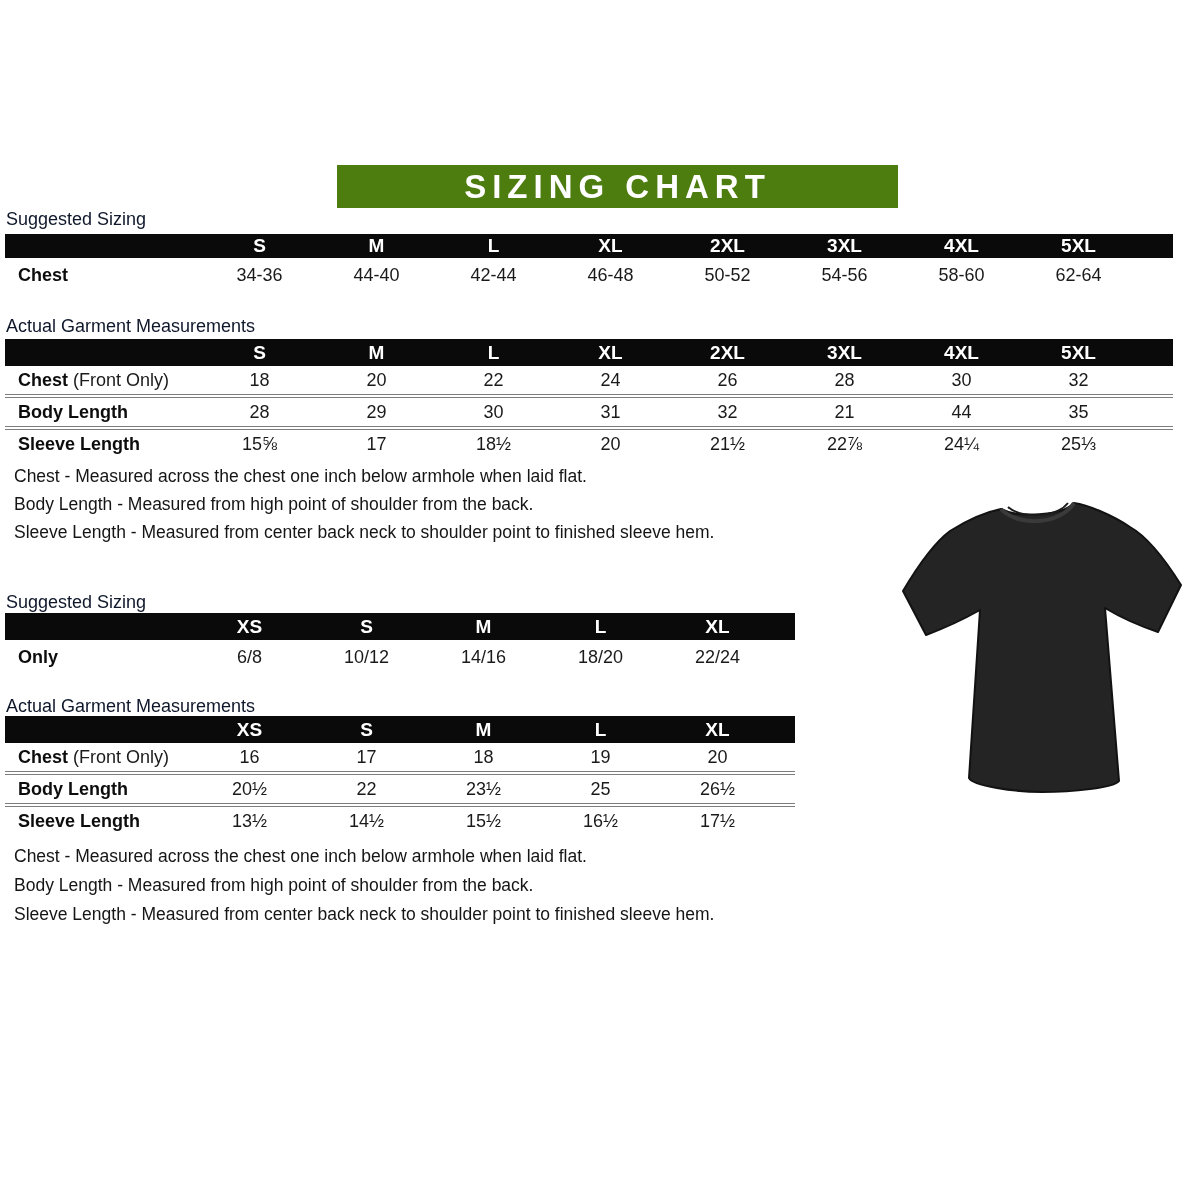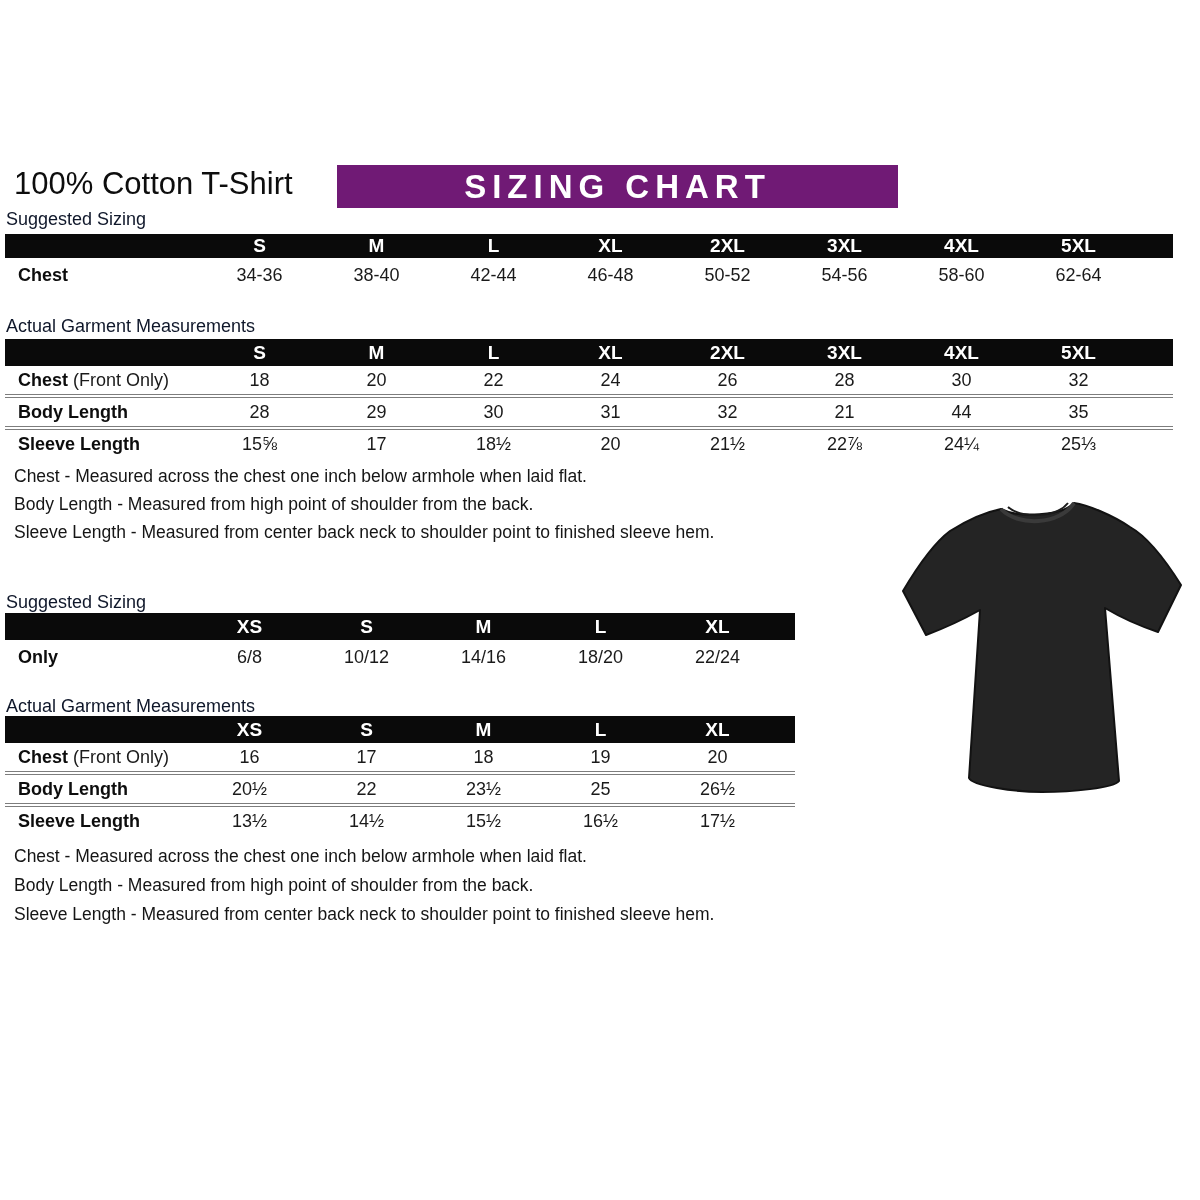--- a/index.html
+++ b/index.html
@@ -4,21 +4,21 @@
 <style>
   html,body{margin:0;padding:0;background:#ffffff;}
   .canvas{
     position:relative;width:1200px;height:1200px;background:#ffffff;overflow:hidden;
     font-family:"Liberation Sans", sans-serif;color:#111;
   }
   .abs{position:absolute;}
   .page-title{font-size:31px;font-weight:normal;color:#0d0d0d;letter-spacing:0px;}
   .youth-title{font-size:31px;font-weight:bold;color:#0d0d0d;}
   .banner{
-    background:#701a75;color:#ffffff;text-align:center;
+    background:#4d7c0f;color:#ffffff;text-align:center;
     font-size:33px;font-weight:bold;letter-spacing:6px;line-height:43px;
   }
   .section-label{font-size:18px;color:#0f172a;}
   table.size-table{border-collapse:collapse;table-layout:fixed;}
   table.size-table th{
     background:#0a0a0a;color:#ffffff;font-weight:bold;font-size:19px;
     text-align:center;padding:0;
   }
   table.size-table td{
     font-size:18px;text-align:center;vertical-align:middle;padding:0;color:#1a1a1a;
@@ -32,21 +32,20 @@
   .r28 td{height:28px;}
   tr.sep td{border-top:4px double #7d7d7d;}
   .note{font-size:17.5px;color:#151515;line-height:28px;}
   .tshirt{pointer-events:none;}
 </style>
 </head>
 <body>
 
 <div class="canvas">
 
-  <div class="abs page-title" style="left:14px;top:166px;">100% Cotton T-Shirt</div>
   <div class="abs banner" style="left:337px;top:165px;width:561px;height:43px;">
     <span>SIZING CHART</span>
   </div>
 
   <div class="abs section-label" style="left:6px;top:209px;">Suggested Sizing</div>
   <table class="abs size-table h24 r34" style="left:5px;top:234px;width:1168px;">
     <colgroup>
         <col style="width:196px">
         <col style="width:117px">
         <col style="width:117px">
@@ -69,21 +68,21 @@
       <th>3XL</th>
       <th>4XL</th>
       <th>5XL</th>
       <th></th>
     </tr>
       </thead>
     <tbody>
         <tr>
       <td class="rowlab"><span class="lab">Chest</span><span class="suffix"></span></td>
       <td>34-36</td>
-      <td>38-40</td>
+      <td>44-40</td>
       <td>42-44</td>
       <td>46-48</td>
       <td>50-52</td>
       <td>54-56</td>
       <td>58-60</td>
       <td>62-64</td>
       <td></td>
     </tr>
       </tbody>
   </table>

